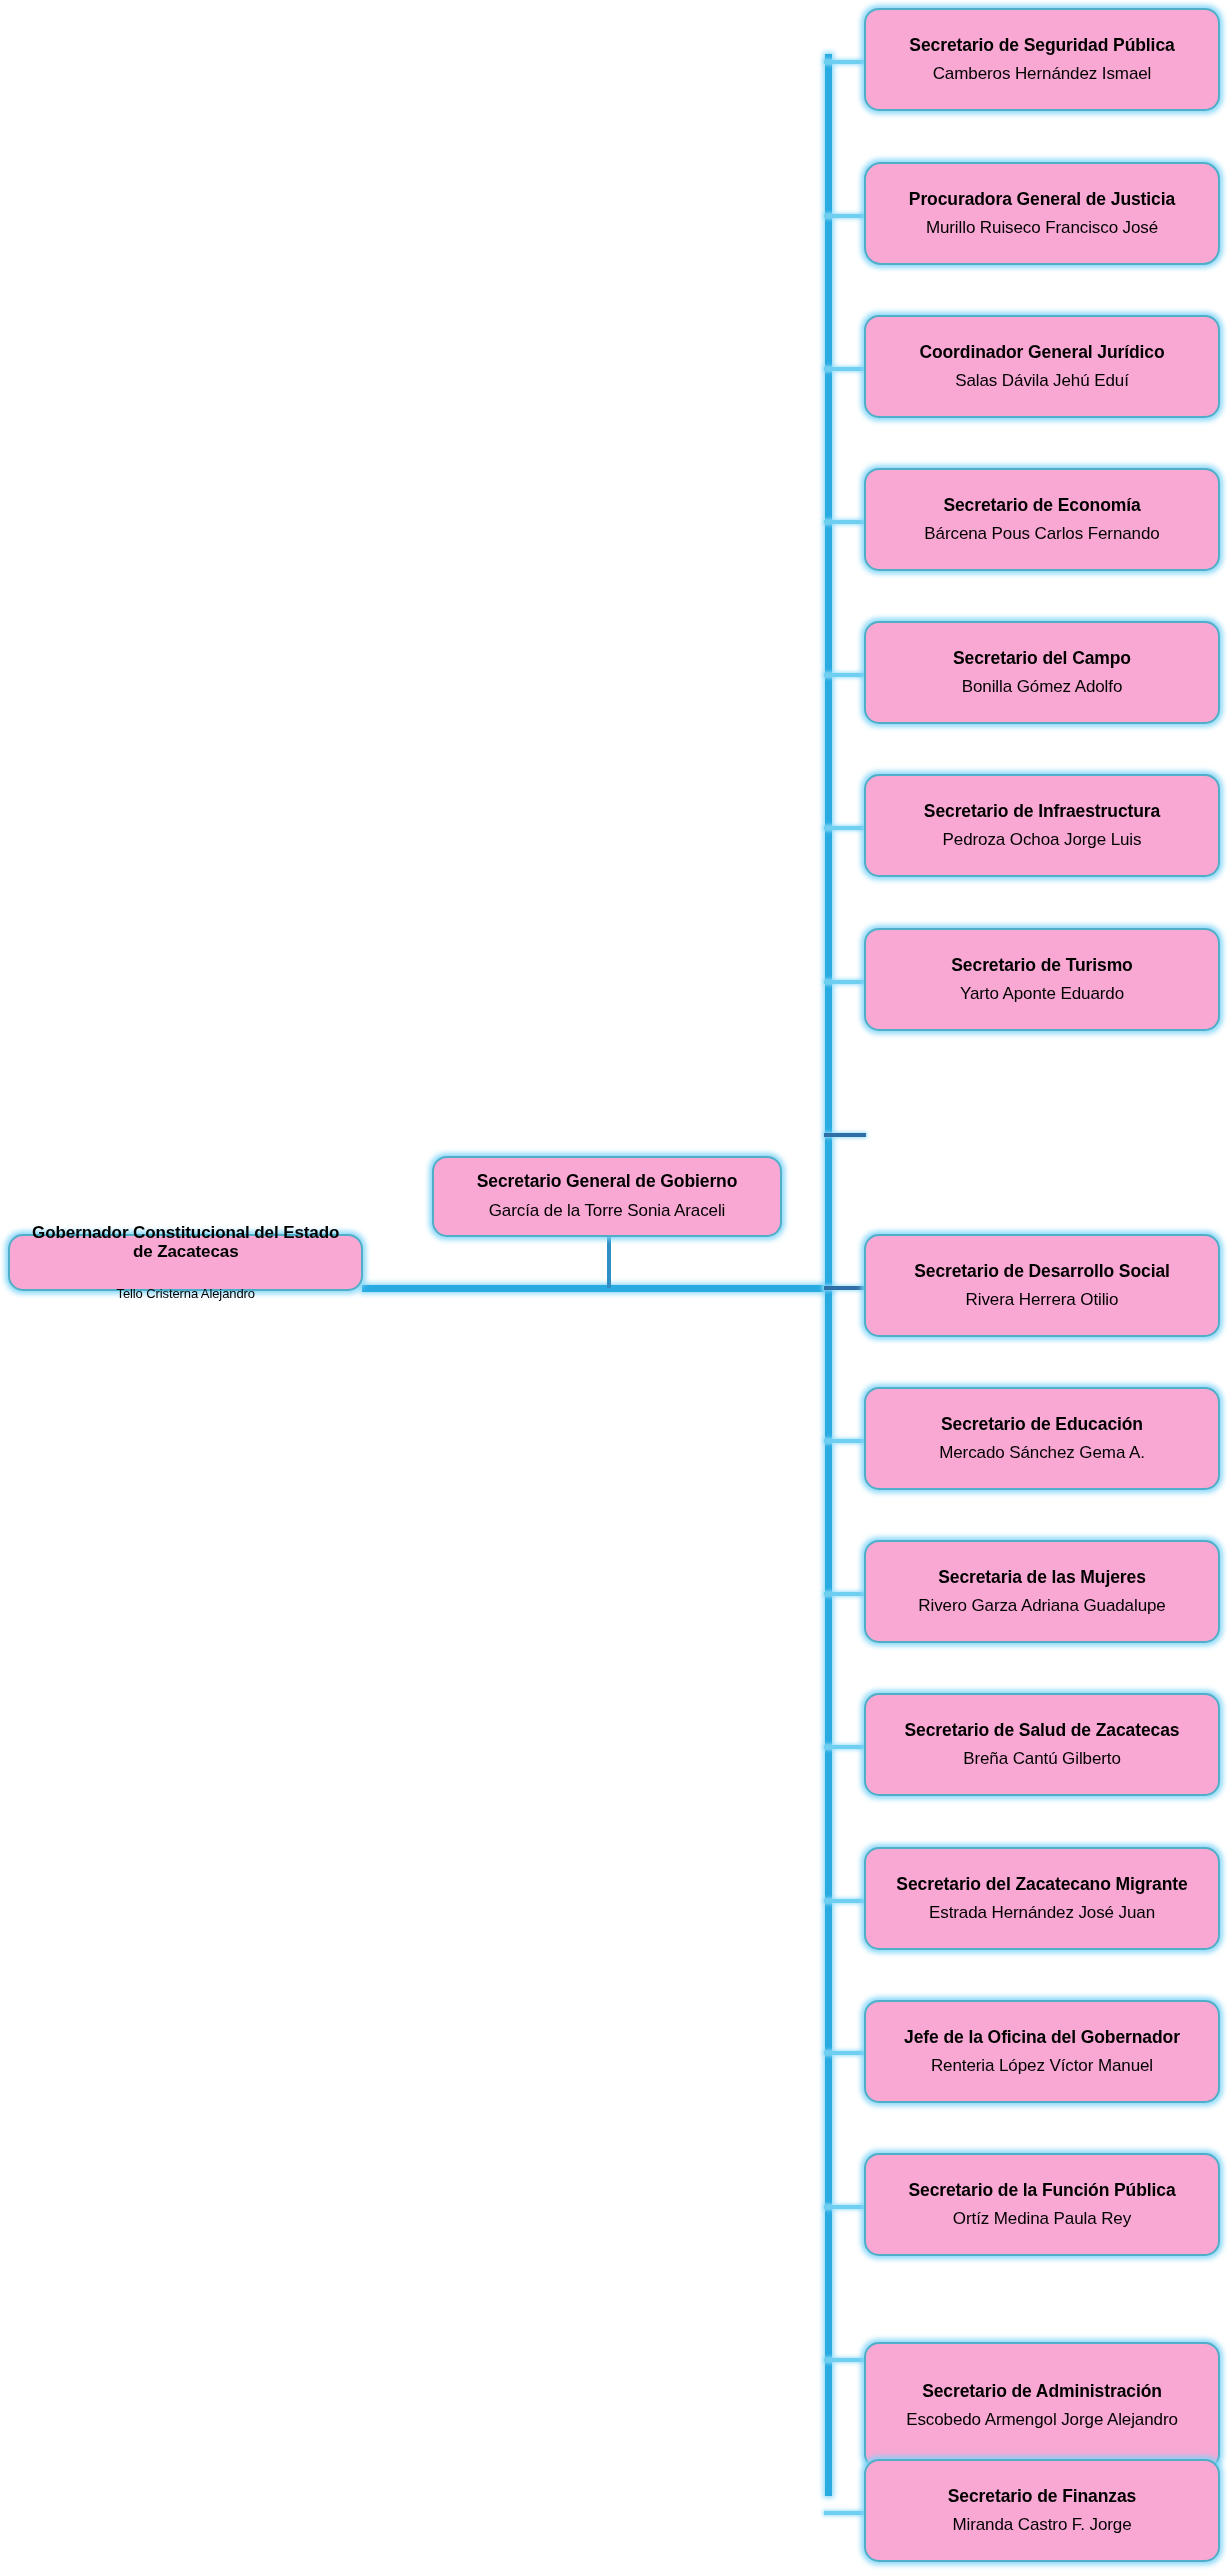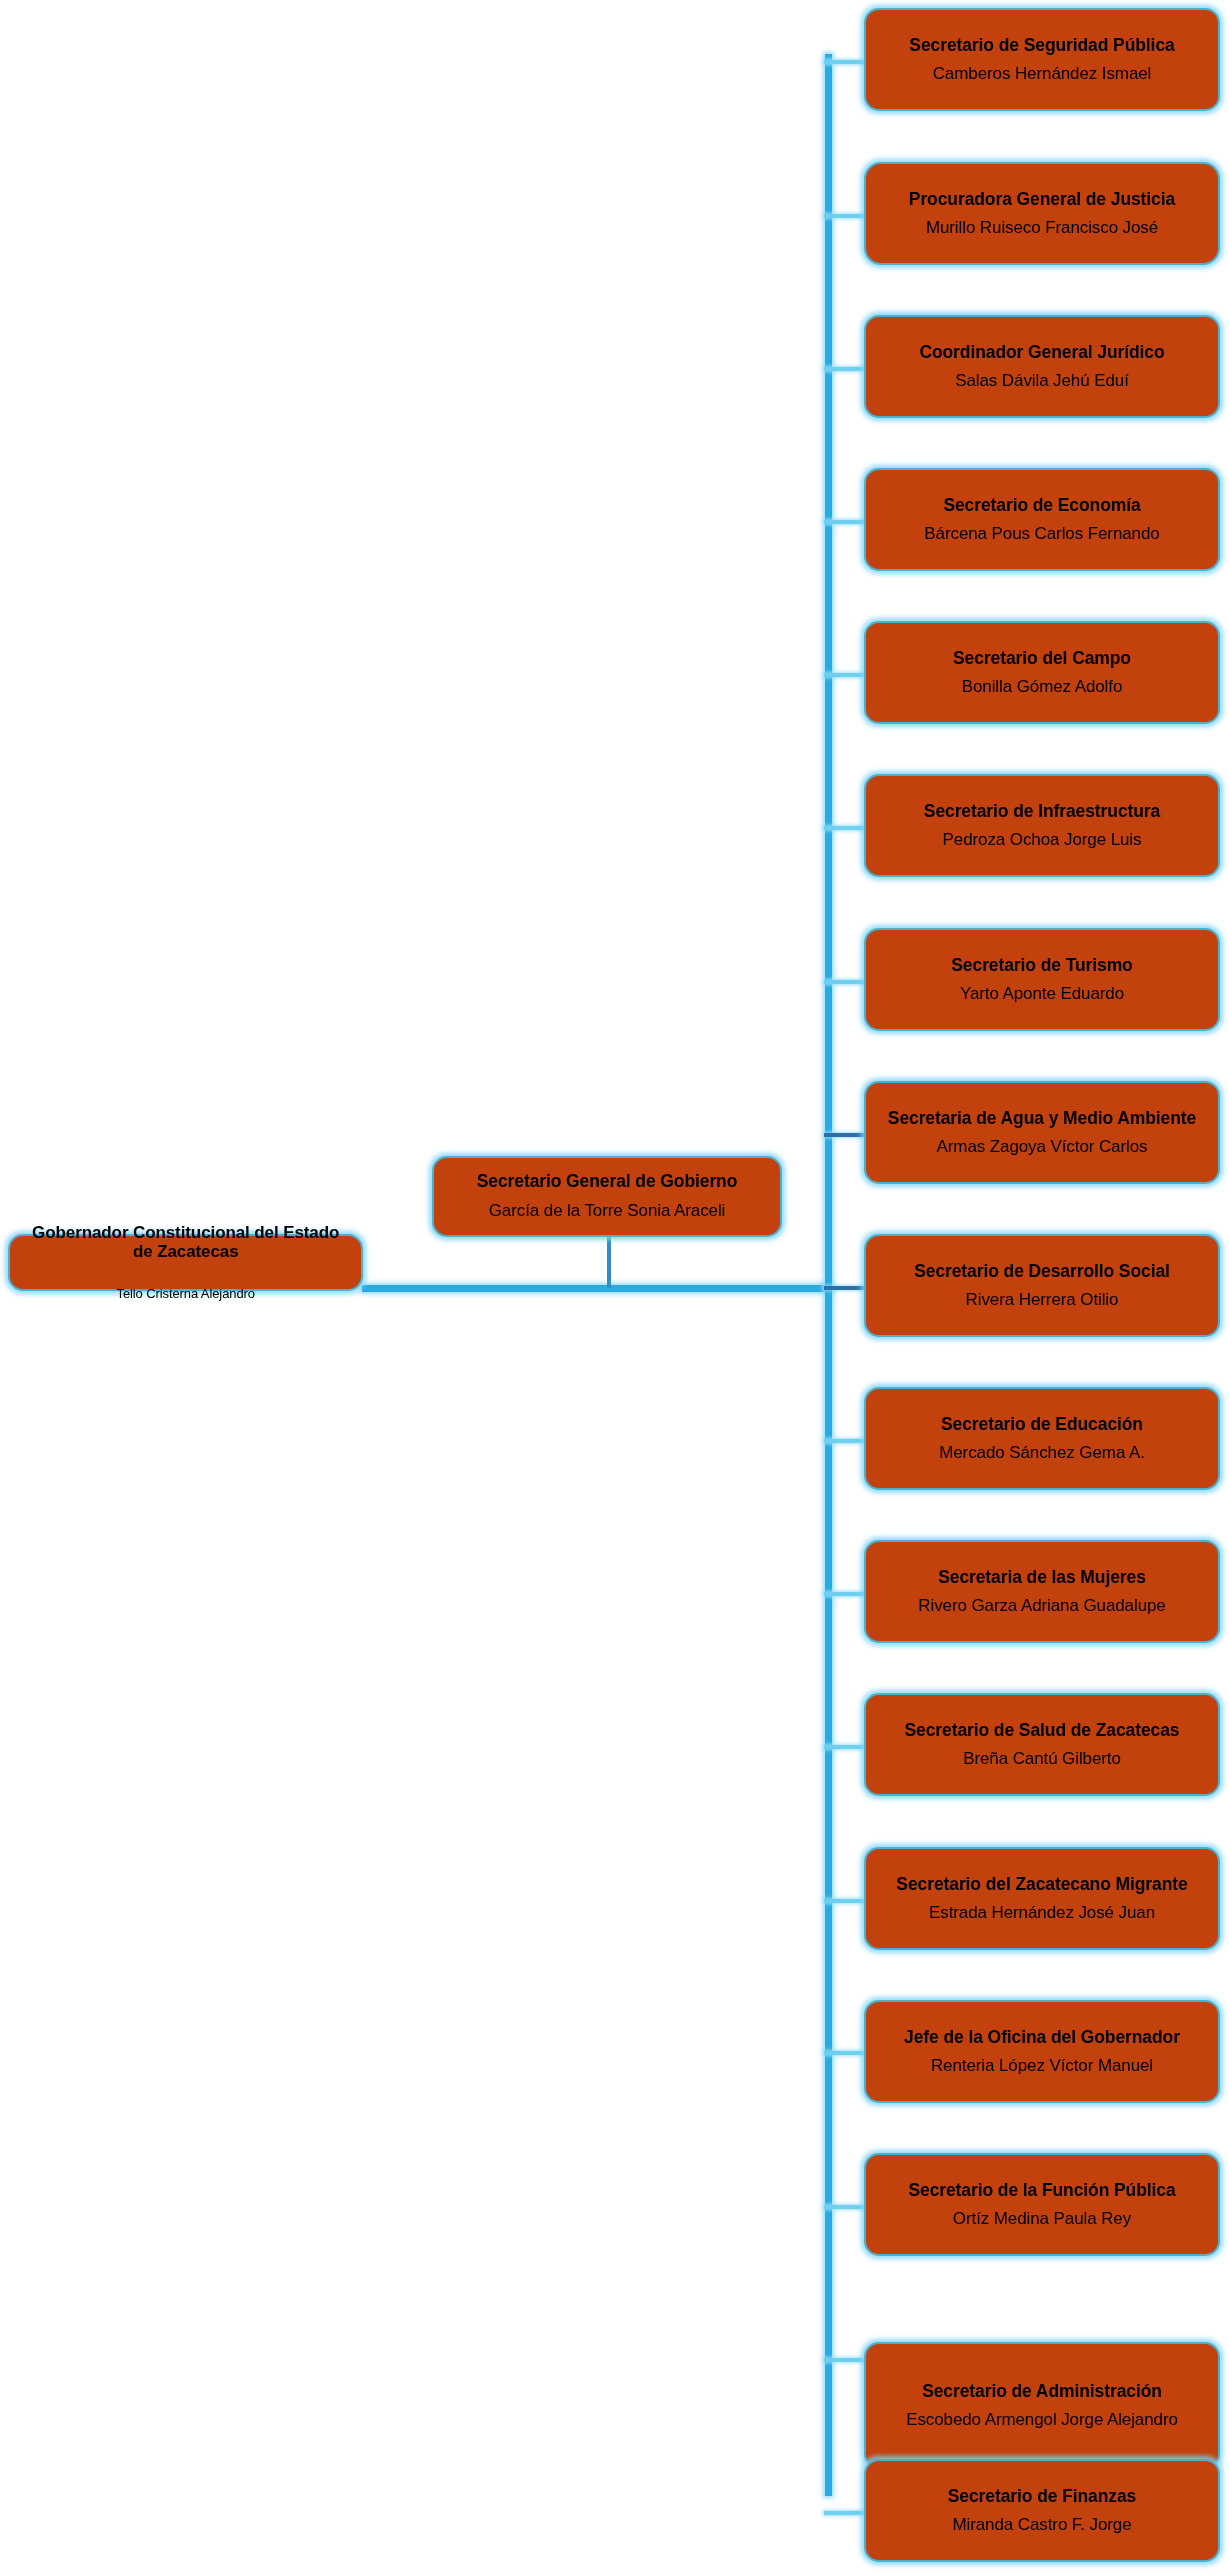--- a/index.html
+++ b/index.html
@@ -15,21 +15,21 @@
     width: 1229px;
     height: 2576px;
     background: #ffffff;
     overflow: hidden;
   }
 
   
   .node {
     position: absolute;
     box-sizing: border-box;
-    background: #c2410c;
+    background: #f9a8d4;
     border: 2.3px solid #4FAFC8;
     border-radius: 15px;
     box-shadow: 0 0 5.8px 2.3px rgba(125, 212, 247, 0.85);
     display: flex;
     flex-direction: column;
     align-items: center;
     justify-content: center;
     text-align: center;
     padding: 3.5px 10.5px;
     z-index: 5;
@@ -151,24 +151,20 @@
   <div class="node" style="left:864px; top:774px; width:356px; height:103px;">
     <div class="title">Secretario de Infraestructura</div>
     <div class="person">Pedroza Ochoa Jorge Luis</div>
   </div>
 
   <div class="node" style="left:864px; top:928px; width:356px; height:103px;">
     <div class="title">Secretario de Turismo</div>
     <div class="person">Yarto Aponte Eduardo</div>
   </div>
 
-  <div class="node" style="left:864px; top:1081px; width:356px; height:103px;">
-    <div class="title">Secretaria de Agua y Medio Ambiente</div>
-    <div class="person">Armas Zagoya Víctor Carlos</div>
-  </div>
 
   <div class="node" style="left:864px; top:1234px; width:356px; height:103px;">
     <div class="title">Secretario de Desarrollo Social</div>
     <div class="person">Rivera Herrera Otilio</div>
   </div>
 
   <div class="node" style="left:864px; top:1387px; width:356px; height:103px;">
     <div class="title">Secretario de Educación</div>
     <div class="person">Mercado Sánchez Gema A.</div>
   </div>

